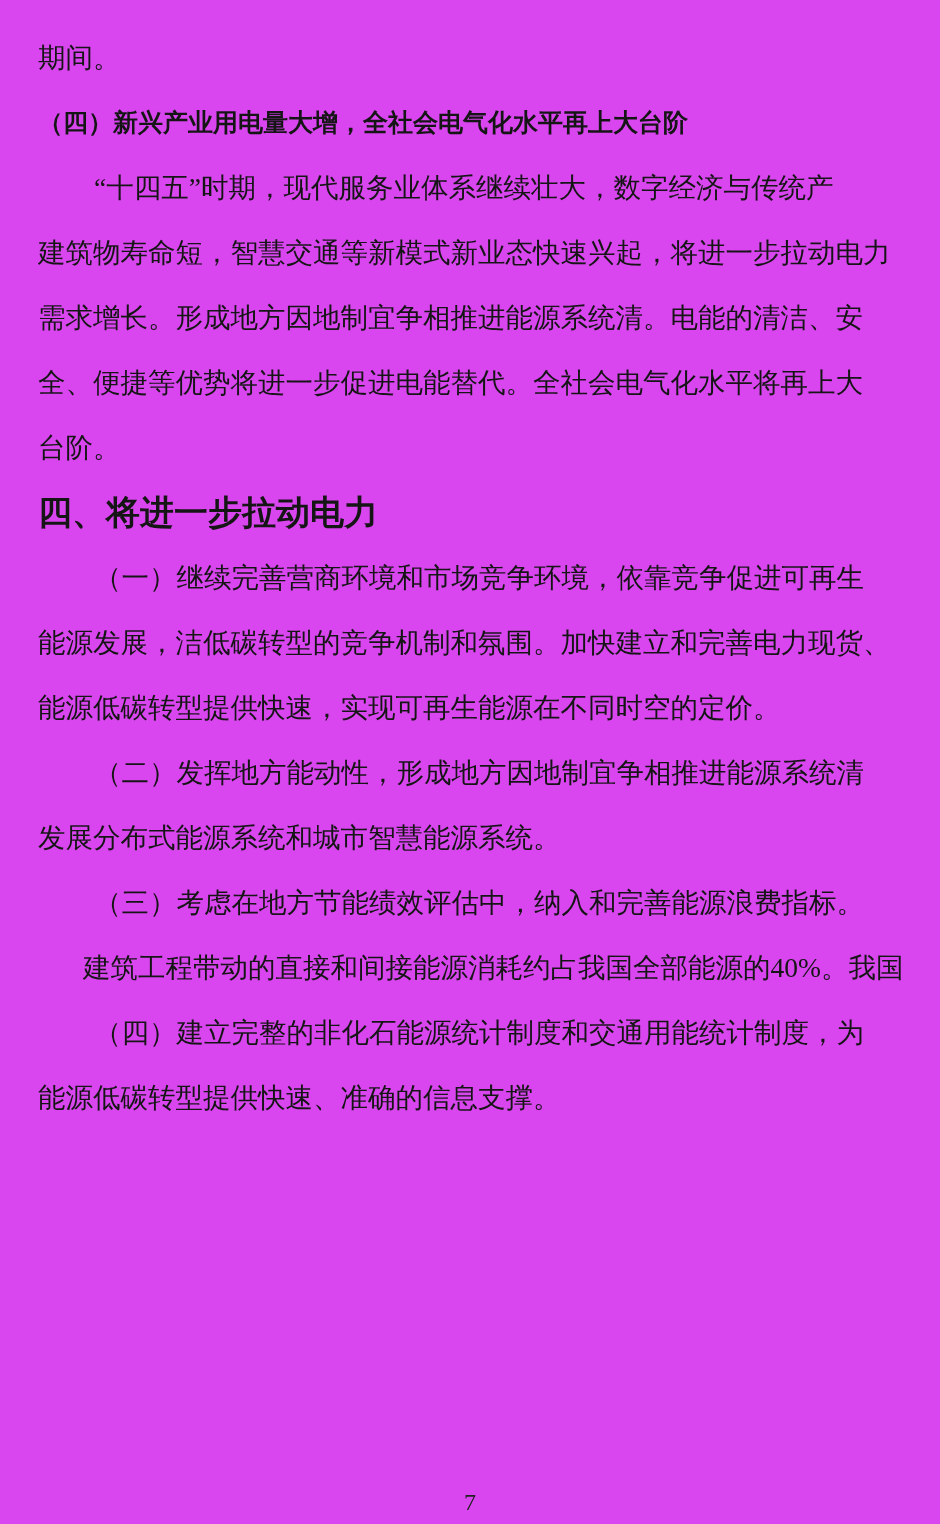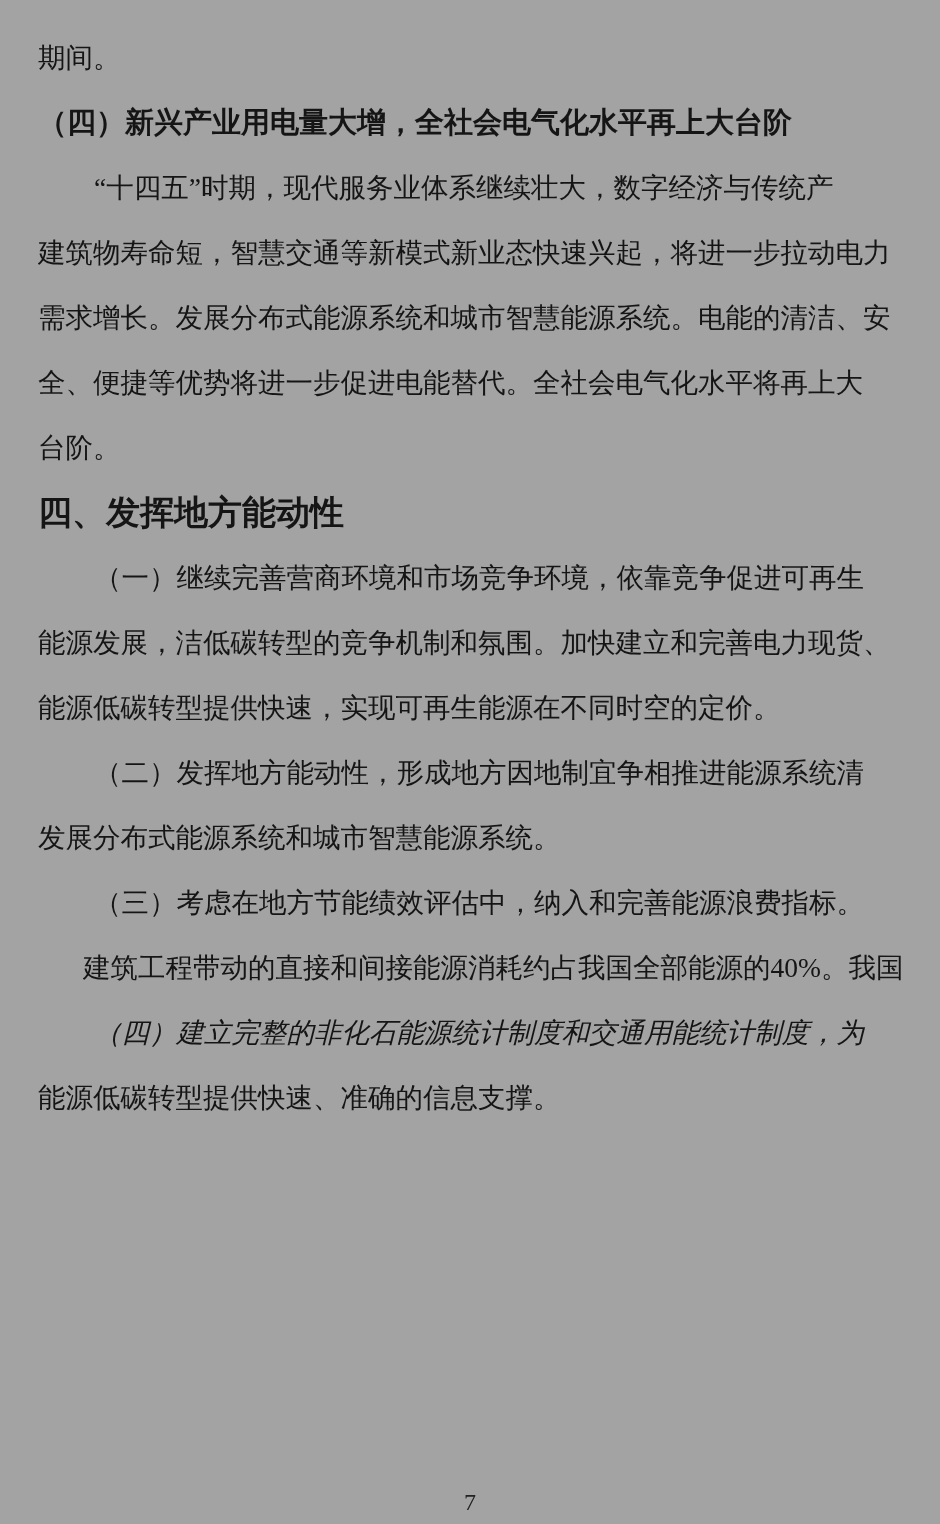--- a/index.html
+++ b/index.html
@@ -4,21 +4,21 @@
 <style>
   html, body {
     margin: 0;
     padding: 0;
     background: #ffffff;
   }
   .page {
     position: relative;
     width: 940px;
     height: 1524px;
-    background: #a3a3a3;
+    background: #d946ef;
     font-family: "Liberation Serif", "DejaVu Serif", serif;
     color: #151515;
     overflow: hidden;
   }
   .content {
     position: absolute;
     left: 38px;
     top: 25px;
     width: 864px;
   }
@@ -27,21 +27,21 @@
     line-height: 65px;
     white-space: nowrap;
     overflow: hidden;
     font-size: 27.5px;
     text-align: left;
   }
   .indent {
     text-indent: 56px;
   }
   .h-section {
-    font-size: 29px;
+    font-size: 25px;
     font-weight: 700;
   }
   .h-chapter {
     font-size: 34px;
     font-weight: 700;
   }
   .page-number {
     position: absolute;
     left: 0;
     bottom: 8px;
@@ -54,28 +54,28 @@
 </style>
 </head>
 <body>
 
 <div class="page">
   <div class="content">
     <div class="line">期间。</div>
     <div class="line h-section">（四）新兴产业用电量大增，全社会电气化水平再上大台阶</div>
     <div class="line indent fit" style="letter-spacing: 0px;">“十四五”时期，现代服务业体系继续壮大，数字经济与传统产</div>
     <div class="line fit" style="letter-spacing: 0px;">建筑物寿命短，智慧交通等新模式新业态快速兴起，将进一步拉动电力</div>
-    <div class="line fit" style="letter-spacing: 0px;">需求增长。发展分布式能源系统和城市智慧能源系统。电能的清洁、安</div>
+    <div class="line fit" style="letter-spacing: 0px;">需求增长。形成地方因地制宜争相推进能源系统清。电能的清洁、安</div>
     <div class="line fit" style="letter-spacing: 0px;">全、便捷等优势将进一步促进电能替代。全社会电气化水平将再上大</div>
     <div class="line">台阶。</div>
-    <div class="line h-chapter">四、发挥地方能动性</div>
+    <div class="line h-chapter">四、将进一步拉动电力</div>
     <div class="line indent fit" style="letter-spacing: 0px;">（一）继续完善营商环境和市场竞争环境，依靠竞争促进可再生</div>
     <div class="line fit" style="letter-spacing: 0px;">能源发展，洁低碳转型的竞争机制和氛围。加快建立和完善电力现货、</div>
     <div class="line">能源低碳转型提供快速，实现可再生能源在不同时空的定价。</div>
     <div class="line indent fit" style="letter-spacing: 0px;">（二）发挥地方能动性，形成地方因地制宜争相推进能源系统清</div>
     <div class="line">发展分布式能源系统和城市智慧能源系统。</div>
     <div class="line indent fit" style="letter-spacing: 0px;">（三）考虑在地方节能绩效评估中，纳入和完善能源浪费指标。</div>
     <div class="line fit" style="letter-spacing: 0px; margin-left: 45px;">建筑工程带动的直接和间接能源消耗约占我国全部能源的40%。我国</div>
-    <div class="line indent fit" style="letter-spacing: 0px; font-style: italic;">（四）建立完整的非化石能源统计制度和交通用能统计制度，为</div>
+    <div class="line indent fit" style="letter-spacing: 0px;">（四）建立完整的非化石能源统计制度和交通用能统计制度，为</div>
     <div class="line">能源低碳转型提供快速、准确的信息支撑。</div>
   </div>
   <div class="page-number">7</div>
 </div>
 
 </body></html>

